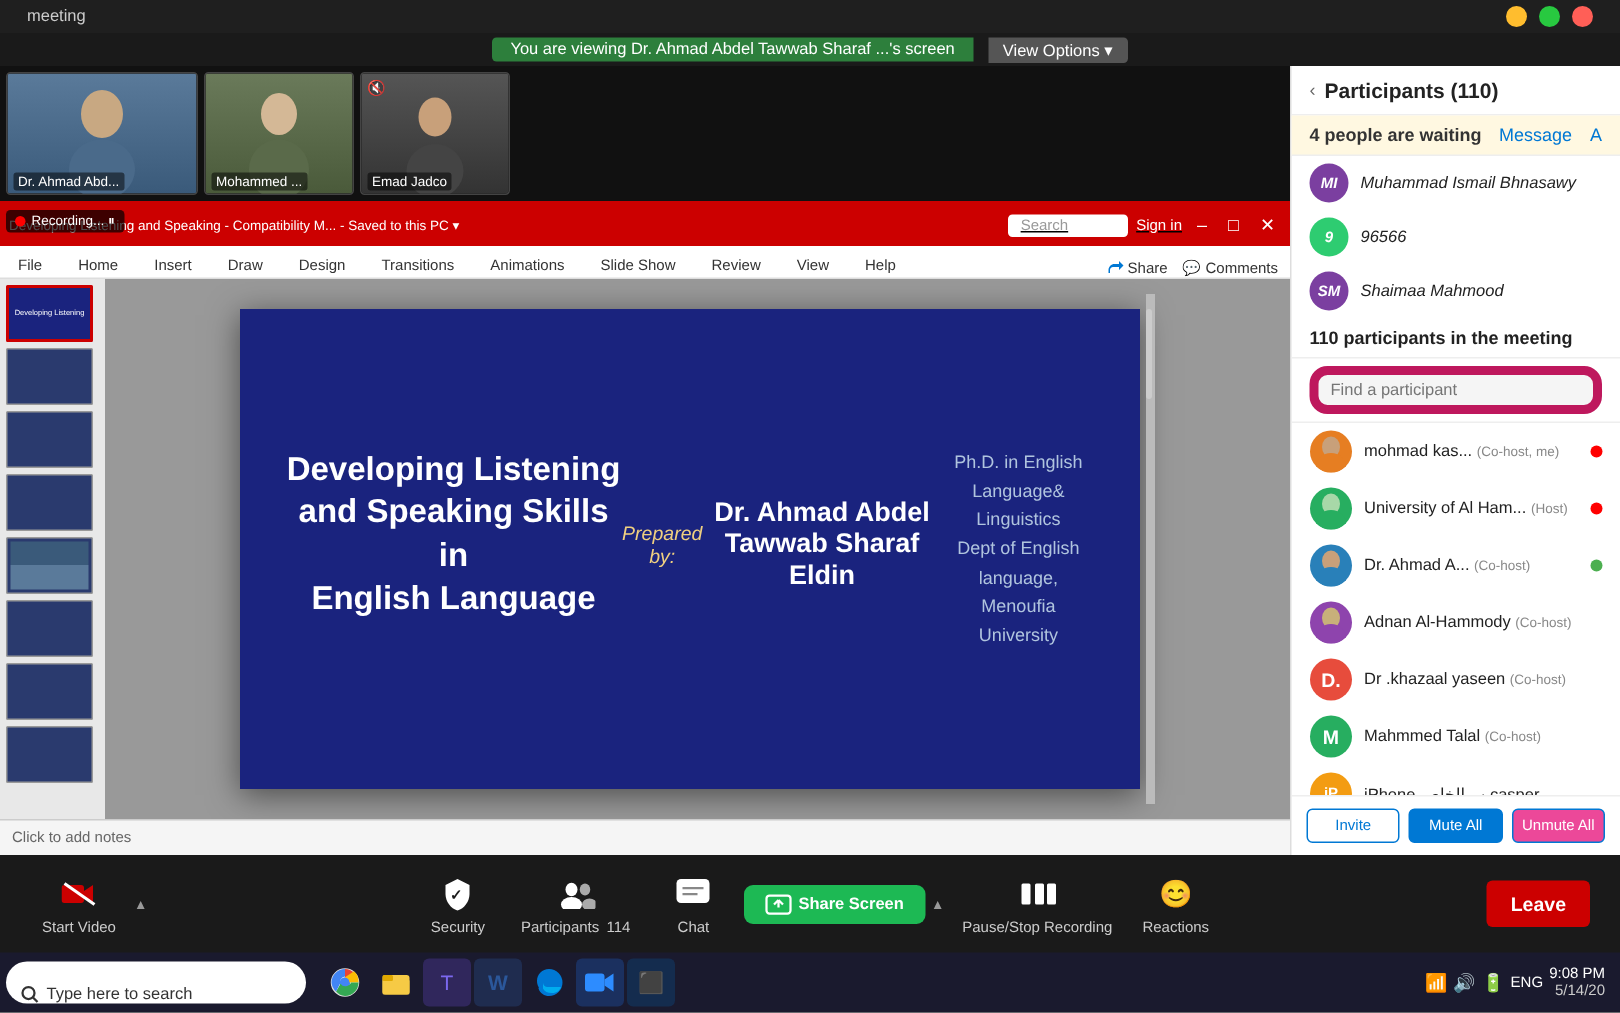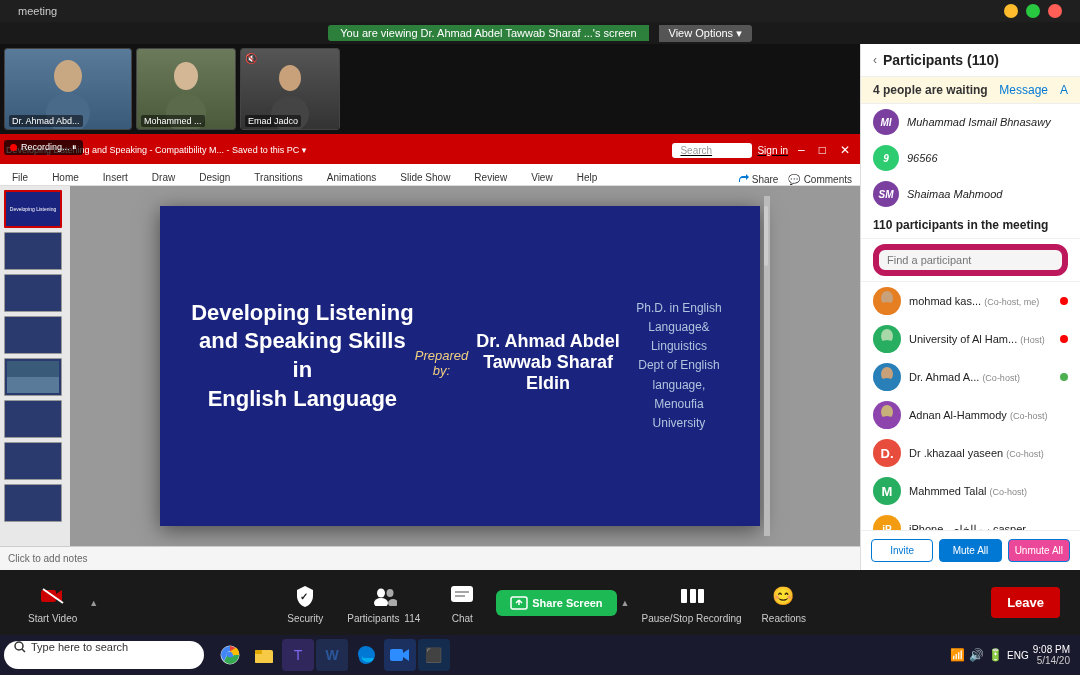--- a/index.html
+++ b/index.html
@@ -477,21 +477,21 @@
       padding: 0 4px;
       gap: 2px;
       flex-shrink: 0;
     }
     .taskbar-search {
       flex: 1;
       height: 28px;
       background: #fff;
       border-radius: 14px;
       display: flex;
-      align-items: flex-start;
+      align-items: flex-end;
       padding: 0 10px;
       font-size: 11px;
       color: #333;
       max-width: 200px;
     }
     .taskbar-apps { display: flex; gap: 2px; margin-left: 8px; }
     .taskbar-app {
       width: 32px;
       height: 32px;
       display: flex;

